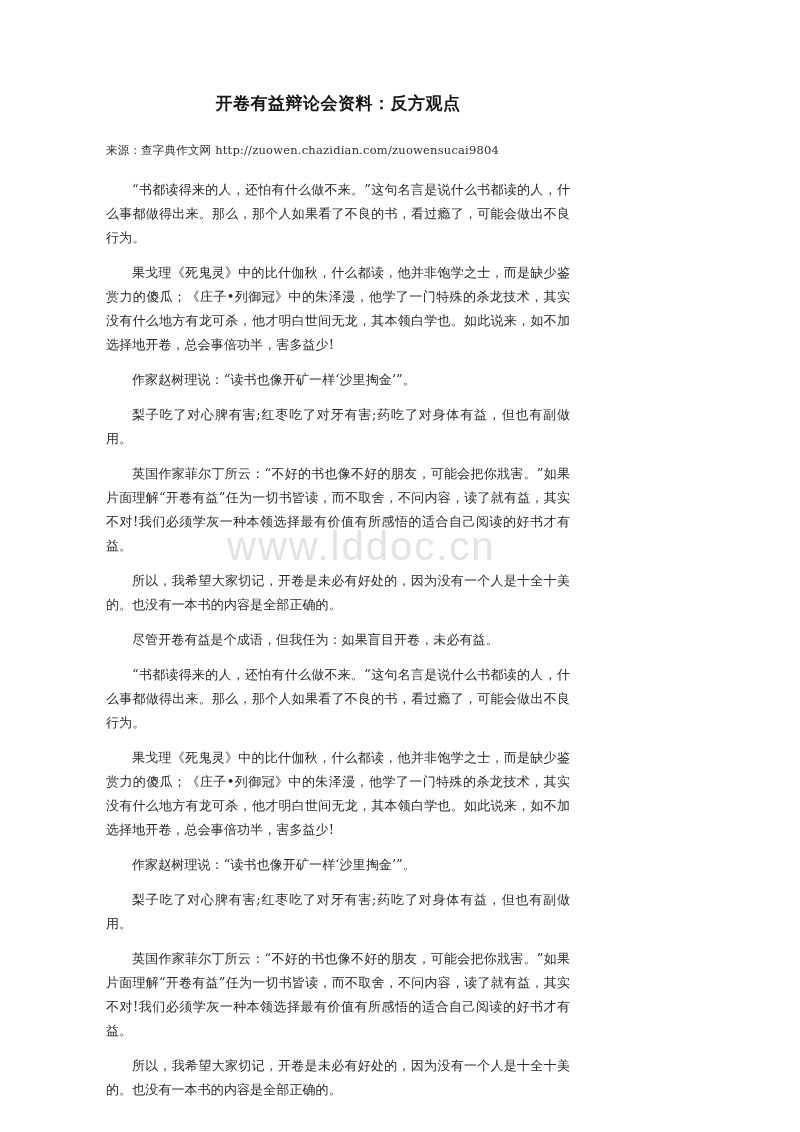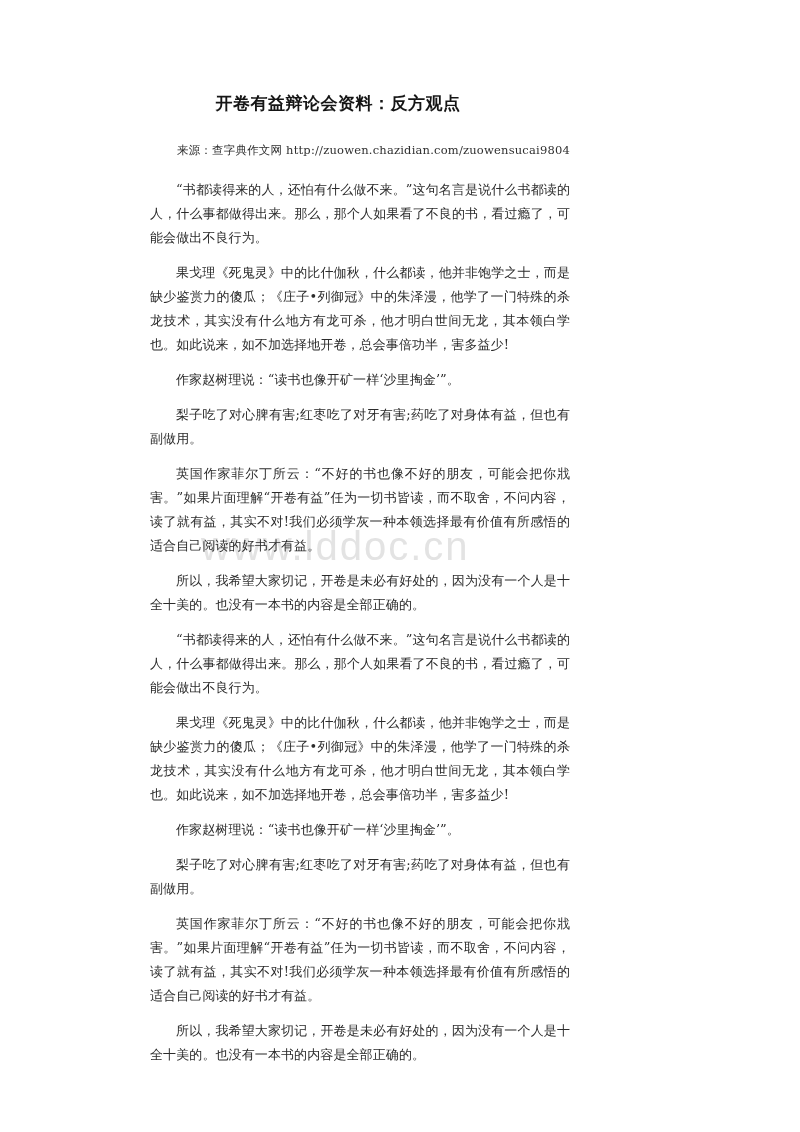--- a/index.html
+++ b/index.html
@@ -17,21 +17,21 @@
     overflow: hidden;
   }
   #page {
     position: relative;
     width: 800px;
     height: 1132px;
     background: #ffffff;
   }
   #watermark {
     position: absolute;
-    left: 201px;
+    left: 227px;
     top: 524px;
     font-family: "Liberation Sans", "DejaVu Sans", sans-serif;
     font-size: 40px;
     letter-spacing: 2px;
     color: #e3e3e3;
     white-space: nowrap;
     z-index: 0;
     pointer-events: none;
     user-select: none;
   }
@@ -48,29 +48,28 @@
     text-align: center;
     font-size: 17px;
     font-weight: bold;
     letter-spacing: 0.5px;
     color: #151515;
     line-height: 26px;
   }
   #doc-source {
     margin: 0;
     padding-top: 24px;
-    text-align: right;
+    text-align: left;
     font-size: 11.5px;
     color: #2f2f2f;
     line-height: 20px;
     letter-spacing: 0.2px;
   }
   #body-text {
     padding-top: 18px;
-    margin-left: 44px;
   }
   .para {
     margin: 0 0 11px 0;
     font-size: 13px;
     line-height: 24px;
     text-align: justify;
     text-justify: inter-ideograph;
     text-indent: 26px;
     color: #2b2b2b;
     letter-spacing: 0.1px;
@@ -92,20 +91,21 @@
 
     <div id="doc-source">来源：查字典作文网 http://zuowen.chazidian.com/zuowensucai9804</div>
 
     <div id="body-text">
         <p class="para">“书都读得来的人，还怕有什么做不来。”这句名言是说什么书都读的人，什么事都做得出来。那么，那个人如果看了不良的书，看过瘾了，可能会做出不良行为。</p>
         <p class="para">果戈理《死鬼灵》中的比什伽秋，什么都读，他并非饱学之士，而是缺少鉴赏力的傻瓜；《庄子•列御冠》中的朱泽漫，他学了一门特殊的杀龙技术，其实没有什么地方有龙可杀，他才明白世间无龙，其本领白学也。如此说来，如不加选择地开卷，总会事倍功半，害多益少!</p>
         <p class="para">作家赵树理说：“读书也像开矿一样‘沙里掏金’”。</p>
         <p class="para">梨子吃了对心脾有害;红枣吃了对牙有害;药吃了对身体有益，但也有副做用。</p>
         <p class="para">英国作家菲尔丁所云：“不好的书也像不好的朋友，可能会把你戕害。”如果片面理解“开卷有益”任为一切书皆读，而不取舍，不问内容，读了就有益，其实不对!我们必须学灰一种本领选择最有价值有所感悟的适合自己阅读的好书才有益。</p>
         <p class="para">所以，我希望大家切记，开卷是未必有好处的，因为没有一个人是十全十美的。也没有一本书的内容是全部正确的。</p>
+        <p class="para">尽管开卷有益是个成语，但我任为：如果盲目开卷，未必有益。</p>
         <p class="para">“书都读得来的人，还怕有什么做不来。”这句名言是说什么书都读的人，什么事都做得出来。那么，那个人如果看了不良的书，看过瘾了，可能会做出不良行为。</p>
         <p class="para">果戈理《死鬼灵》中的比什伽秋，什么都读，他并非饱学之士，而是缺少鉴赏力的傻瓜；《庄子•列御冠》中的朱泽漫，他学了一门特殊的杀龙技术，其实没有什么地方有龙可杀，他才明白世间无龙，其本领白学也。如此说来，如不加选择地开卷，总会事倍功半，害多益少!</p>
         <p class="para">作家赵树理说：“读书也像开矿一样‘沙里掏金’”。</p>
         <p class="para">梨子吃了对心脾有害;红枣吃了对牙有害;药吃了对身体有益，但也有副做用。</p>
         <p class="para">英国作家菲尔丁所云：“不好的书也像不好的朋友，可能会把你戕害。”如果片面理解“开卷有益”任为一切书皆读，而不取舍，不问内容，读了就有益，其实不对!我们必须学灰一种本领选择最有价值有所感悟的适合自己阅读的好书才有益。</p>
         <p class="para">所以，我希望大家切记，开卷是未必有好处的，因为没有一个人是十全十美的。也没有一本书的内容是全部正确的。</p>
       </div>
 
   </div>
 </div>

